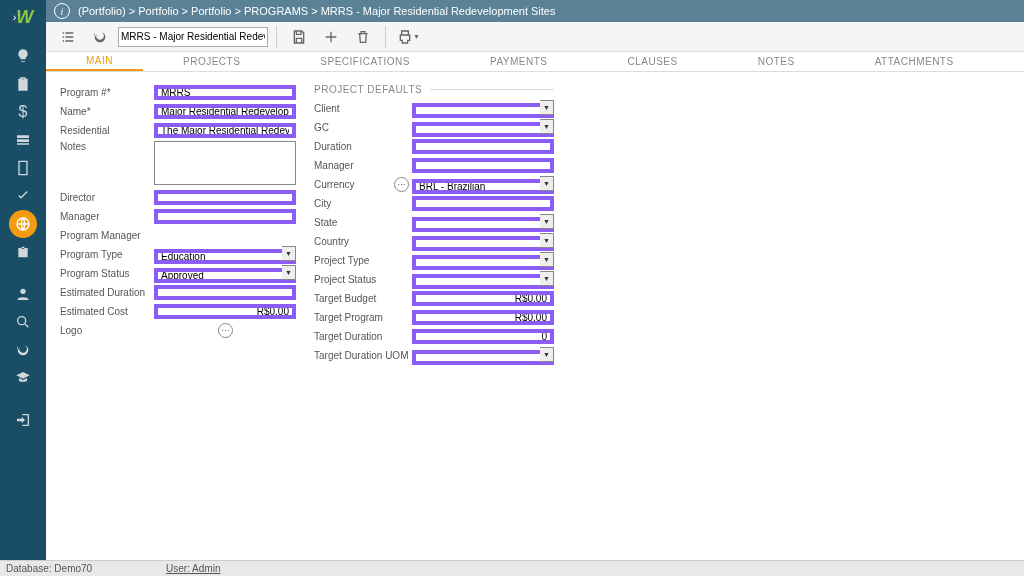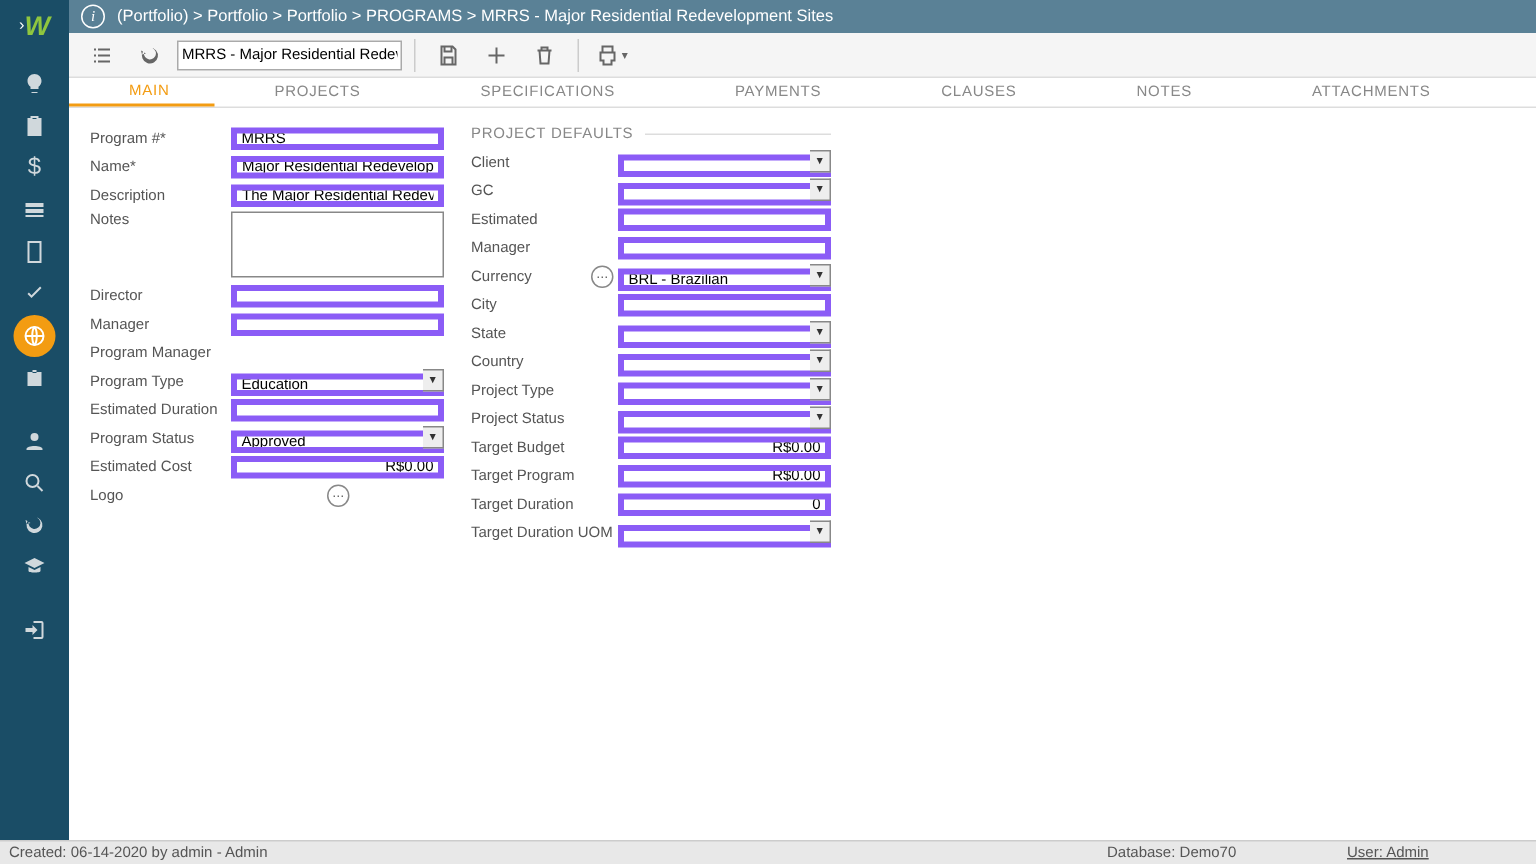--- a/index.html
+++ b/index.html
@@ -176,21 +176,21 @@
     <div class="col">
       <div class="row">
           <div class="label">Program #*</div>
           <input class="input" value="MRRS" style="">
         </div>
       <div class="row">
           <div class="label">Name*</div>
           <input class="input" value="Major Residential Redevelopment Sites" style="">
         </div>
       <div class="row">
-          <div class="label">Description</div>
+          <div class="label">Residential</div>
           <input class="input" value="The Major Residential Redevelopment Si" style="">
         </div>
       <div class="row tall">
           <div class="label">Notes</div>
           <textarea class="textarea" style=""></textarea>
         </div>
       <div class="row">
           <div class="label">Director</div>
           <input class="input" style="">
         </div>
@@ -199,26 +199,26 @@
           <input class="input" style="">
         </div>
       <div class="row">
           <div class="label">Program Manager</div>
         </div>
       <div class="row">
           <div class="label">Program Type</div>
           <div class="select-wrap"><input class="input" value="Education" style=""><div class="select-btn">▼</div></div>
         </div>
       <div class="row">
-          <div class="label">Estimated Duration</div>
-          <input class="input" style="">
-        </div>
-      <div class="row">
           <div class="label">Program Status</div>
           <div class="select-wrap"><input class="input" value="Approved" style=""><div class="select-btn">▼</div></div>
+        </div>
+      <div class="row">
+          <div class="label">Estimated Duration</div>
+          <input class="input" style="">
         </div>
       <div class="row">
           <div class="label">Estimated Cost</div>
           <input class="input num-right" value="R$0.00" style="">
         </div>
       <div class="row">
           <div class="label">Logo</div>
           <div style="width:60px"></div>
           <div class="dots-btn">⋯</div>
         </div>
@@ -231,21 +231,21 @@
         </div>
       <div class="row">
           <div class="label2">Client</div>
           <div class="select-wrap"><input class="input" style=""><div class="select-btn">▼</div></div>
         </div>
       <div class="row">
           <div class="label2">GC</div>
           <div class="select-wrap"><input class="input" style=""><div class="select-btn">▼</div></div>
         </div>
       <div class="row">
-          <div class="label2">Estimated</div>
+          <div class="label2">Duration</div>
           <input class="input" style="">
         </div>
       <div class="row">
           <div class="label2">Manager</div>
           <input class="input" style="">
         </div>
       <div class="row">
           <div class="label2">Currency</div>
           <div class="dots-btn" style="margin-left:-18px;margin-right:3px">⋯</div>
           <div class="select-wrap"><input class="input" value="BRL - Brazilian" style=""><div class="select-btn">▼</div></div>
@@ -284,16 +284,15 @@
         </div>
       <div class="row">
           <div class="label2">Target Duration UOM</div>
           <div class="select-wrap"><input class="input" style=""><div class="select-btn">▼</div></div>
         </div>
     </div>
   </div>
 </div>
 
 <div class="statusbar">
-  <div class="sb-left">Created:   06-14-2020 by admin - Admin</div>
   <div class="sb-mid">Database:   Demo70</div>
   <div class="sb-right">User:   Admin</div>
 </div>
 
 </body></html>

